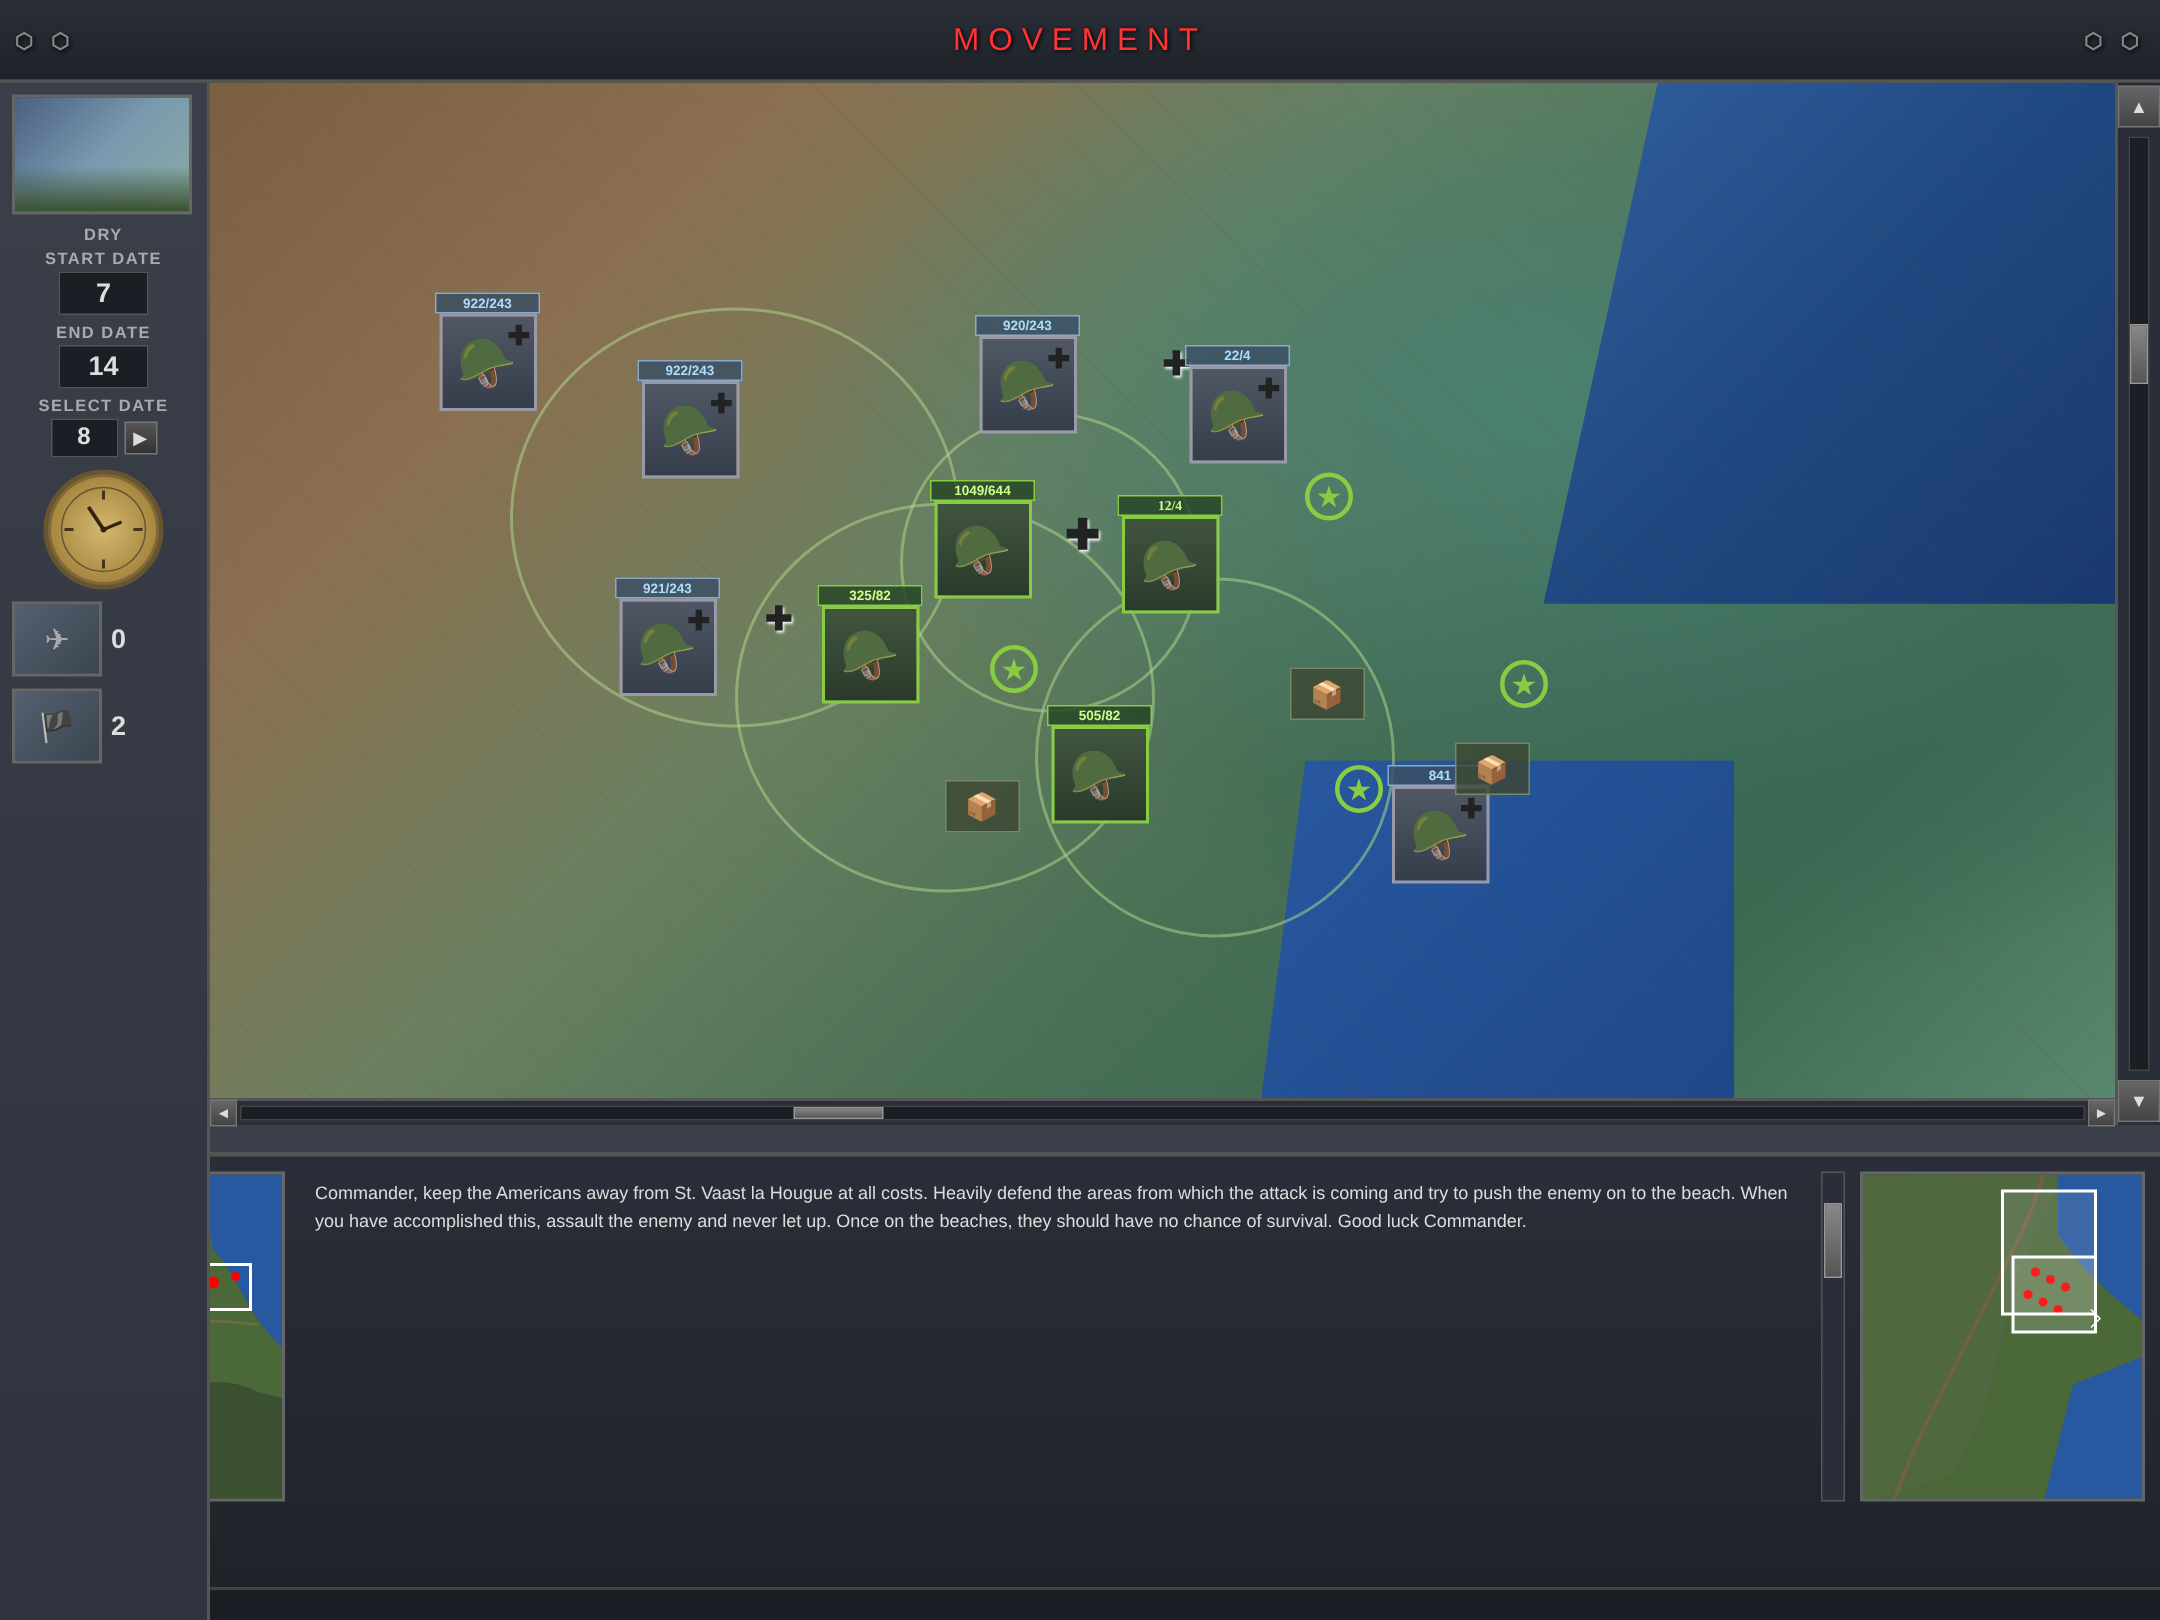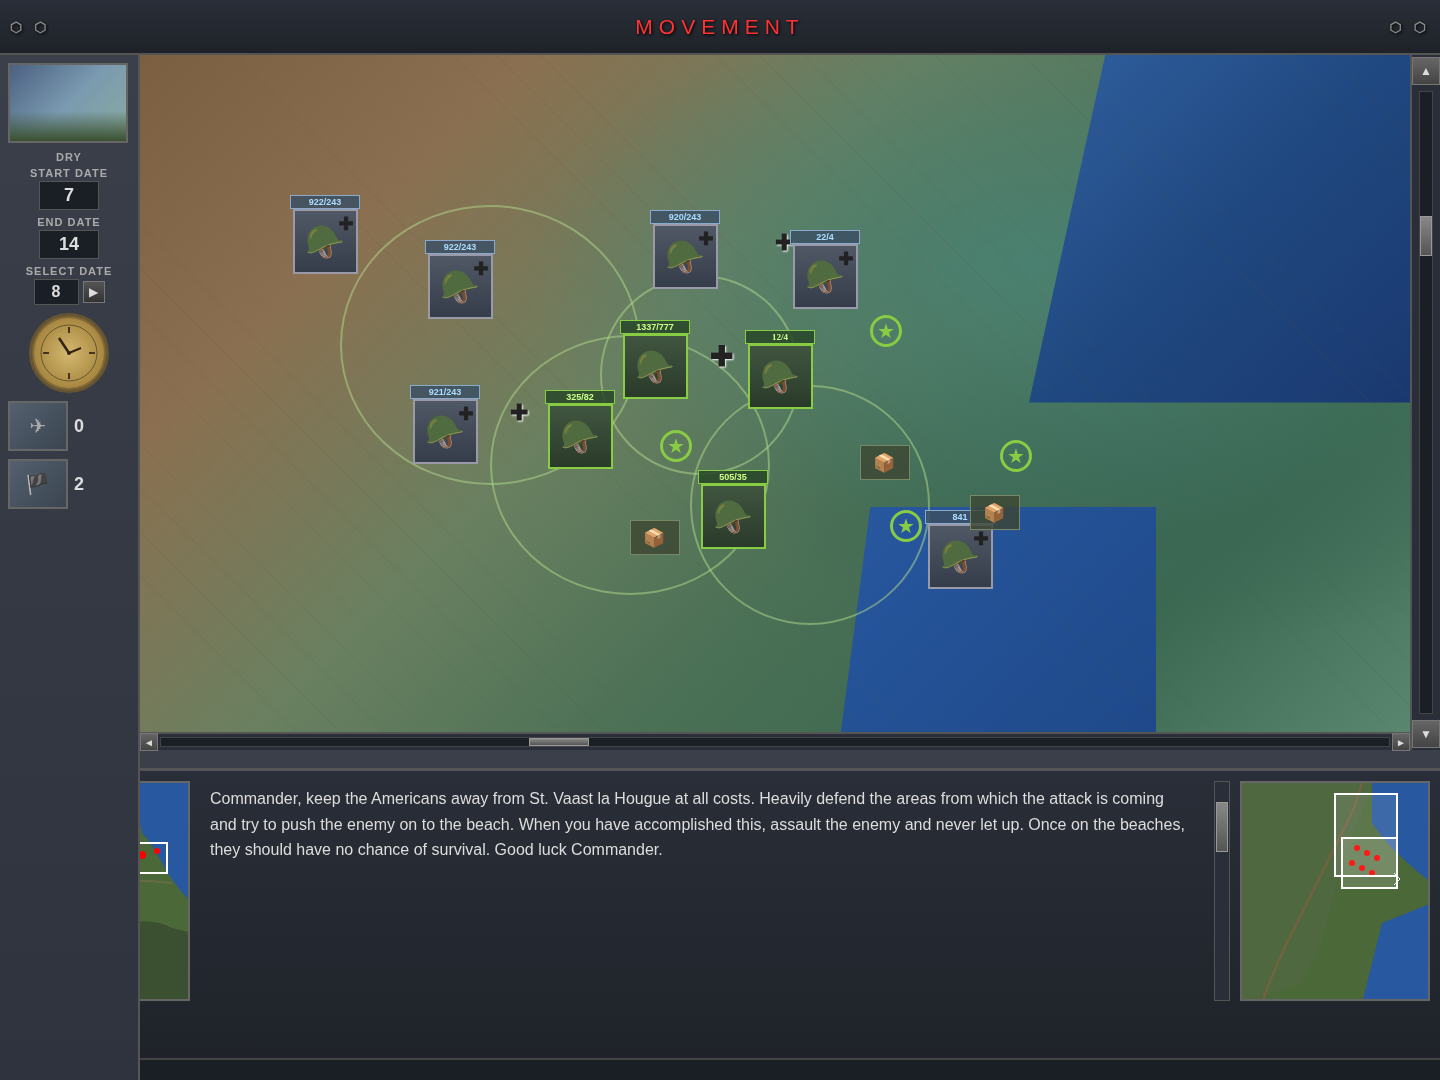--- a/index.html
+++ b/index.html
@@ -362,21 +362,21 @@
       top: 10px;
       bottom: 10px;
       width: 60px;
       background: linear-gradient(180deg, #5a8070 0%, #4a7055 100%);
       border-left: 1px solid rgba(255,255,255,0.2);
     }
 
     .briefing-text {
       flex: 1;
       color: #ddd;
-      font-size: 16px;
+      font-size: 12px;
       line-height: 1.6;
       padding: 5px 10px;
     }
 
     .minimap-right {
       width: 190px;
       height: 220px;
       background: linear-gradient(135deg, #3a5530 0%, #4a7050 30%, #5a8070 60%, #3a6858 100%);
       border: 2px solid #666;
       flex-shrink: 0;
@@ -677,21 +677,21 @@
 
     <div class="unit-token" style="left:650px; top:175px;">
       <div class="token-label">22/4</div>
       <div class="token-figure german">
         <span style="font-size:32px;">🪖</span>
         <span class="german-cross">✚</span>
       </div>
     </div>
 
     <div class="unit-token" style="left:480px; top:265px;">
-      <div class="token-label" style="background:rgba(40,70,40,0.85); border-color:#88cc44; color:#ccff88;">1337/777</div>
+      <div class="token-label" style="background:rgba(40,70,40,0.85); border-color:#88cc44; color:#ccff88;">1049/644</div>
       <div class="token-figure" style="border-color:#88cc44; background: linear-gradient(180deg, #405540 0%, #2a3a2a 100%);">
         <span style="font-size:32px;">🪖</span>
       </div>
     </div>
 
     <div class="unit-token" style="left:605px; top:275px;">
       <div class="token-label" style="background:rgba(40,70,40,0.85); border-color:#88cc44; color:#ccff88;font-family:Liberation Serif, serif;">12/4</div>
       <div class="token-figure" style="border-color:#88cc44; background: linear-gradient(180deg, #405540 0%, #2a3a2a 100%);">
         <span style="font-size:32px;">🪖</span>
       </div>
@@ -706,21 +706,21 @@
     </div>
 
     <div class="unit-token" style="left:405px; top:335px;">
       <div class="token-label" style="background:rgba(40,70,40,0.85); border-color:#88cc44; color:#ccff88;">325/82</div>
       <div class="token-figure" style="border-color:#88cc44; background: linear-gradient(180deg, #405540 0%, #2a3a2a 100%);">
         <span style="font-size:32px;">🪖</span>
       </div>
     </div>
 
     <div class="unit-token" style="left:558px; top:415px;">
-      <div class="token-label" style="background:rgba(40,70,40,0.85); border-color:#88cc44; color:#ccff88;">505/35</div>
+      <div class="token-label" style="background:rgba(40,70,40,0.85); border-color:#88cc44; color:#ccff88;">505/82</div>
       <div class="token-figure" style="border-color:#88cc44; background: linear-gradient(180deg, #405540 0%, #2a3a2a 100%);">
         <span style="font-size:32px;">🪖</span>
       </div>
     </div>
 
     <div class="unit-token" style="left:785px; top:455px;">
       <div class="token-label">841</div>
       <div class="token-figure german">
         <span style="font-size:32px;">🪖</span>
         <span class="german-cross">✚</span>

